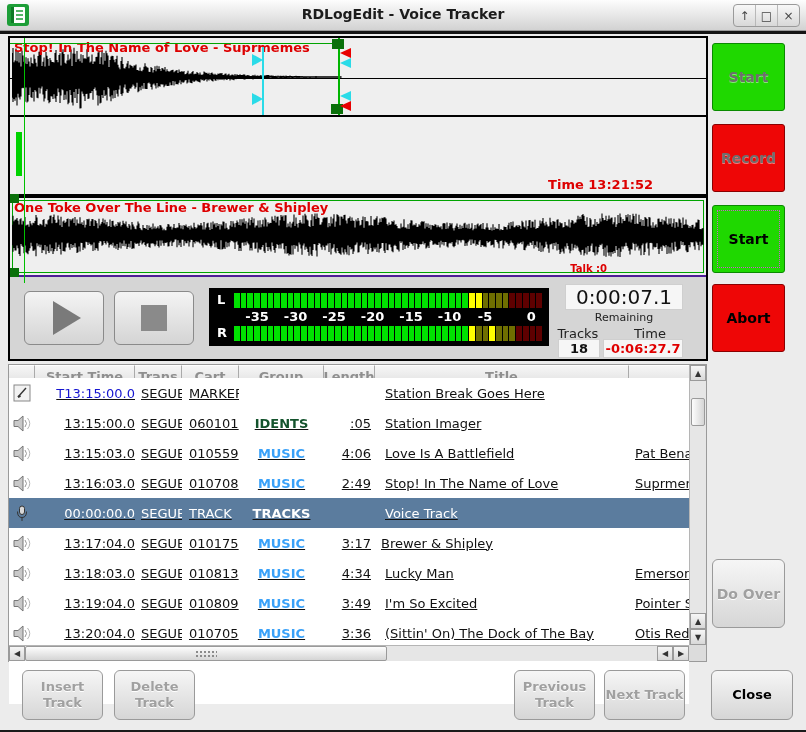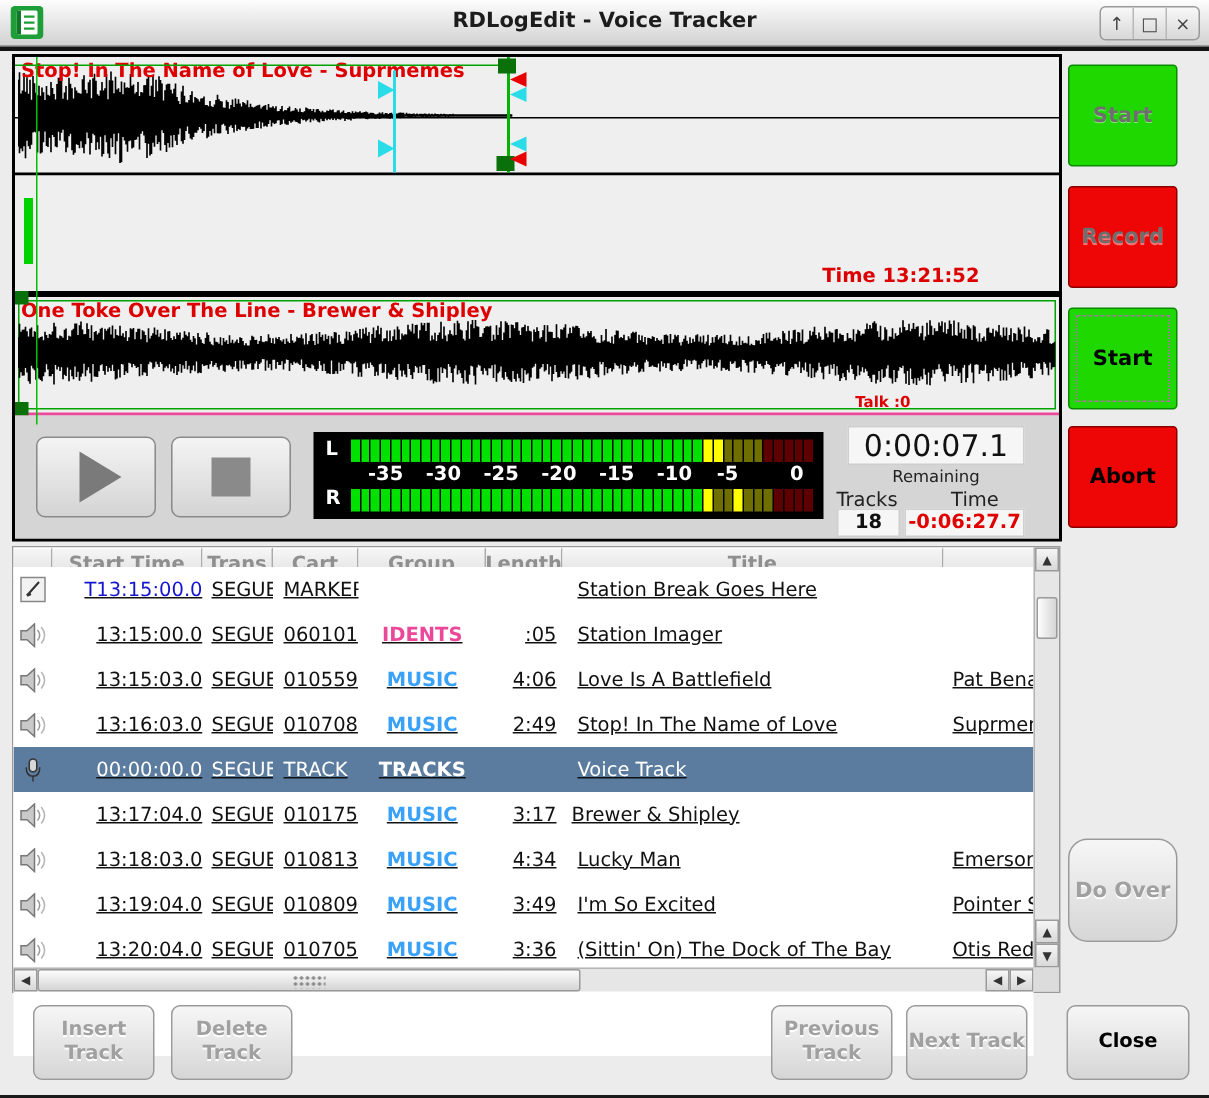--- a/index.html
+++ b/index.html
@@ -14,21 +14,21 @@
   .win-controls{position:absolute;right:6px;top:4px;display:flex;border:1px solid #9a9a9a;border-radius:4px;
                 background:linear-gradient(#f8f8f8,#d8d8d8);overflow:hidden;}
   .win-btn{width:21px;height:21px;display:flex;align-items:center;justify-content:center;
            font-size:12px;color:#444;border-left:1px solid #b8b8b8;cursor:default;}
   .win-btn:first-child{border-left:none;}
   
   .deck{position:absolute;left:8px;top:36px;width:700px;height:325px;border:2px solid #000;background:#d5d5d5;box-sizing:border-box;}
   .lane{position:absolute;background:#efefef;}
   .lane-top{left:0;top:0;width:696px;height:77px;border-bottom:2px solid #000;}
   .lane-mid{left:0;top:79px;width:696px;height:77px;border-bottom:4px solid #000;}
-  .lane-bot{left:0;top:160px;width:696px;height:77px;border-bottom:2px solid #ec4899;}
+  .lane-bot{left:0;top:160px;width:696px;height:77px;border-bottom:2px solid #4c1d95;}
   .wave-title{position:absolute;left:4px;top:2px;color:#dd0000;font-weight:bold;font-size:13px;white-space:nowrap;}
   .time-label{position:absolute;right:53px;bottom:2px;color:#dd0000;font-weight:bold;font-size:13px;margin-left:39px;}
   .talk-label{position:absolute;right:99px;bottom:1px;color:#dd0000;font-weight:bold;font-size:10px;}
   .centerline{position:absolute;left:0;top:40px;width:696px;height:1px;background:#000;}
   .green-outline{position:absolute;left:2px;top:2px;width:690px;height:71px;border:1px solid #00a400;}
   .vline{position:absolute;width:2px;}
   .tri{position:absolute;width:0;height:0;}
   .sq{position:absolute;background:#0a700a;}
   
   .transport{position:absolute;left:0;top:239px;width:696px;height:82px;background:#d5d5d5;}
@@ -291,21 +291,21 @@
   <div class="side-btn btn-red txt-disabled" style="top:124px;height:68px;">
     <span>Record</span>
   </div>
   <div class="side-btn btn-green" style="top:205px;height:68px;color:#000;">
     <div class="focus-dots"></div>
     <span>Start</span>
   </div>
   <div class="side-btn btn-red" style="top:284px;height:68px;color:#000;">
     <span>Abort</span>
   </div>
-  <div class="side-btn btn-gray txt-gray-disabled" style="top:559px;height:69px;border-radius:13px;">
+  <div class="side-btn btn-gray txt-gray-disabled" style="top:559px;height:69px;">
     <span>Do Over</span>
   </div>
 
   <div class="table-frame">
     <div class="log-header">
       <div class="hcell" style="width:26px;"></div>
       <div class="hcell" style="width:100px;">Start Time</div>
       <div class="hcell" style="width:47px;">Trans</div>
       <div class="hcell" style="width:57px;">Cart</div>
       <div class="hcell" style="width:85px;">Group</div>
@@ -334,21 +334,21 @@
           <div class="cell c-icon">
             <svg width="20" height="17" viewBox="0 0 20 17">
               <polygon points="2,5.5 6,5.5 11,1 11,16 6,11.5 2,11.5" fill="#c9c9c9" stroke="#777" stroke-width="1"></polygon>
               <path d="M13,5 q3,3.5 0,7" stroke="#999" fill="none"></path>
               <path d="M15.5,3 q4.5,5.5 0,11" stroke="#b5b5b5" fill="none"></path>
             </svg>
           </div>
           <div class="cell c-start" style="">13:15:00.0</div>
           <div class="cell c-trans">SEGUE</div>
           <div class="cell c-cart">060101</div>
-          <div class="cell c-group" style="color:#ec4899;">IDENTS</div>
+          <div class="cell c-group" style="color:#14532d;">IDENTS</div>
           <div class="cell c-len">:05</div>
           <div class="cell c-title">Station Imager</div>
           <div class="cell c-artist"></div>
         </div>
         <div class="log-row">
           <div class="cell c-icon">
             <svg width="20" height="17" viewBox="0 0 20 17">
               <polygon points="2,5.5 6,5.5 11,1 11,16 6,11.5 2,11.5" fill="#c9c9c9" stroke="#777" stroke-width="1"></polygon>
               <path d="M13,5 q3,3.5 0,7" stroke="#999" fill="none"></path>
               <path d="M15.5,3 q4.5,5.5 0,11" stroke="#b5b5b5" fill="none"></path>

